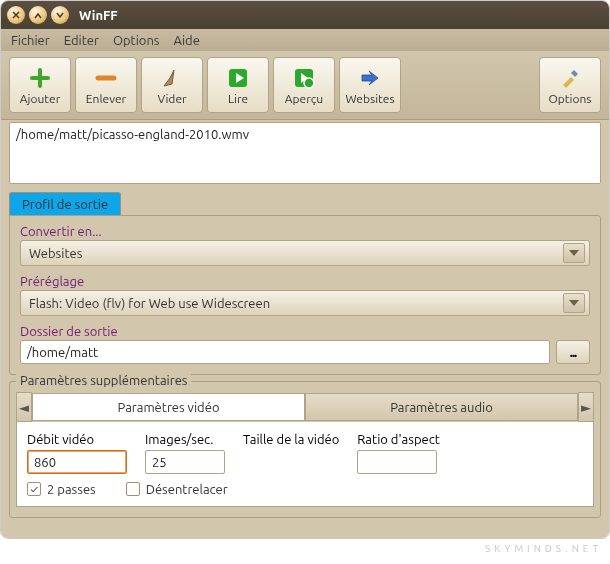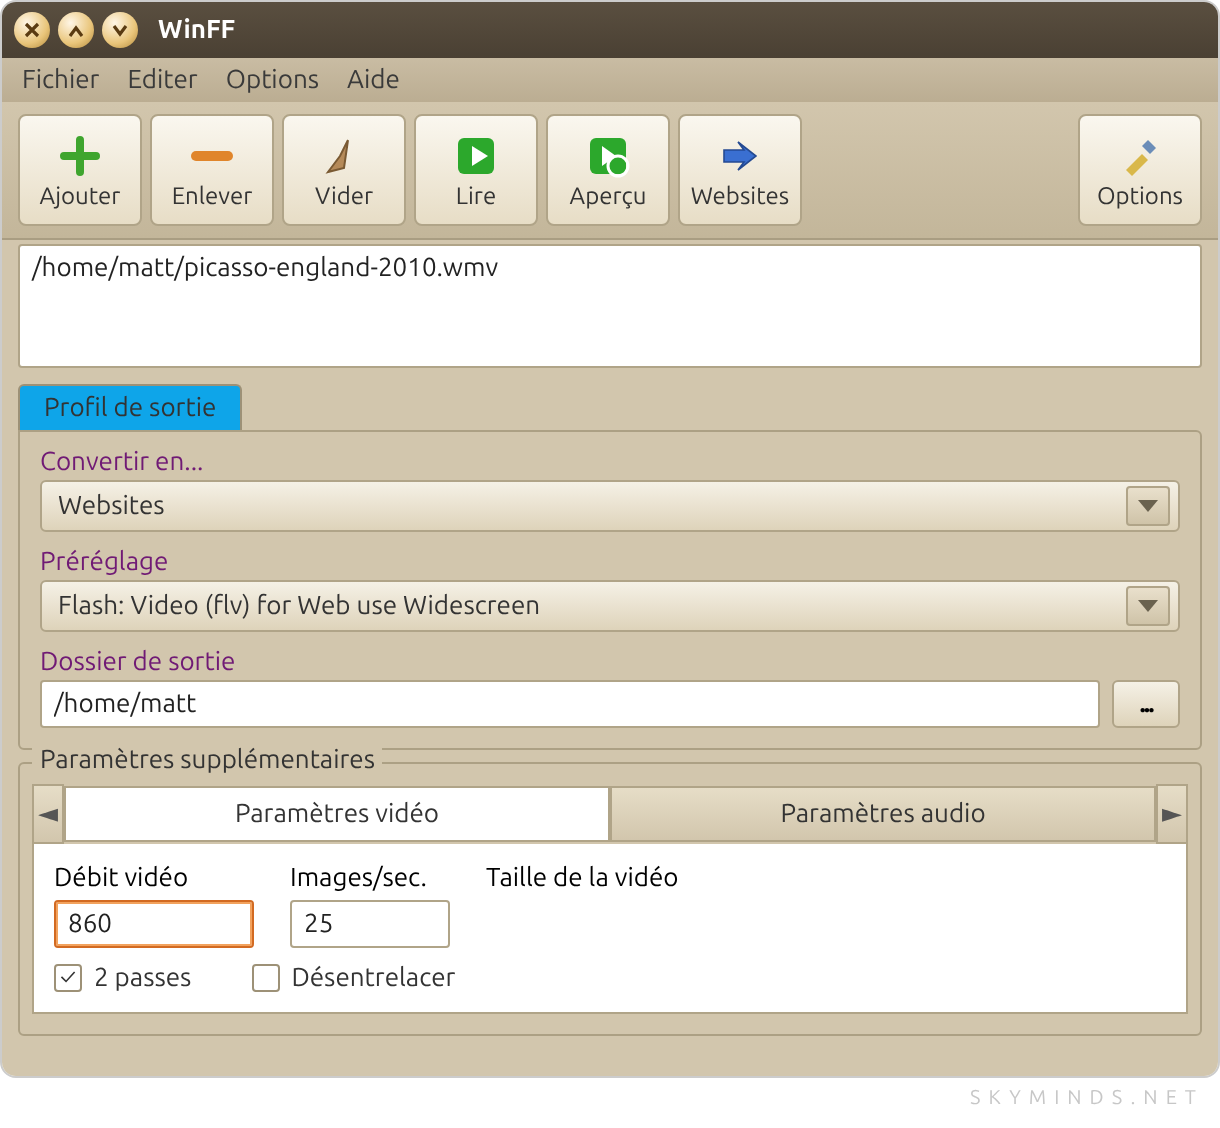--- a/index.html
+++ b/index.html
@@ -196,20 +196,24 @@
             <span>Débit vidéo</span>
             <input class="small-input focused" style="width: 100px;" value="860">
           </div>
           <div class="col">
             <span>Images/sec.</span>
             <input class="small-input" style="width: 80px;" value="25">
           </div>
           <div class="col">
             <span>Taille de la vidéo</span>
           </div>
+          <div class="col">
+            <span>Ratio d'aspect</span>
+            <input class="small-input" style="width: 80px;" value="">
+          </div>
         </div>
         <div class="row2">
           <div class="check">
             <span class="box">✓</span>
             <span>2 passes</span>
           </div>
           <div class="check">
             <span class="box"></span>
             <span>Désentrelacer</span>
           </div>

